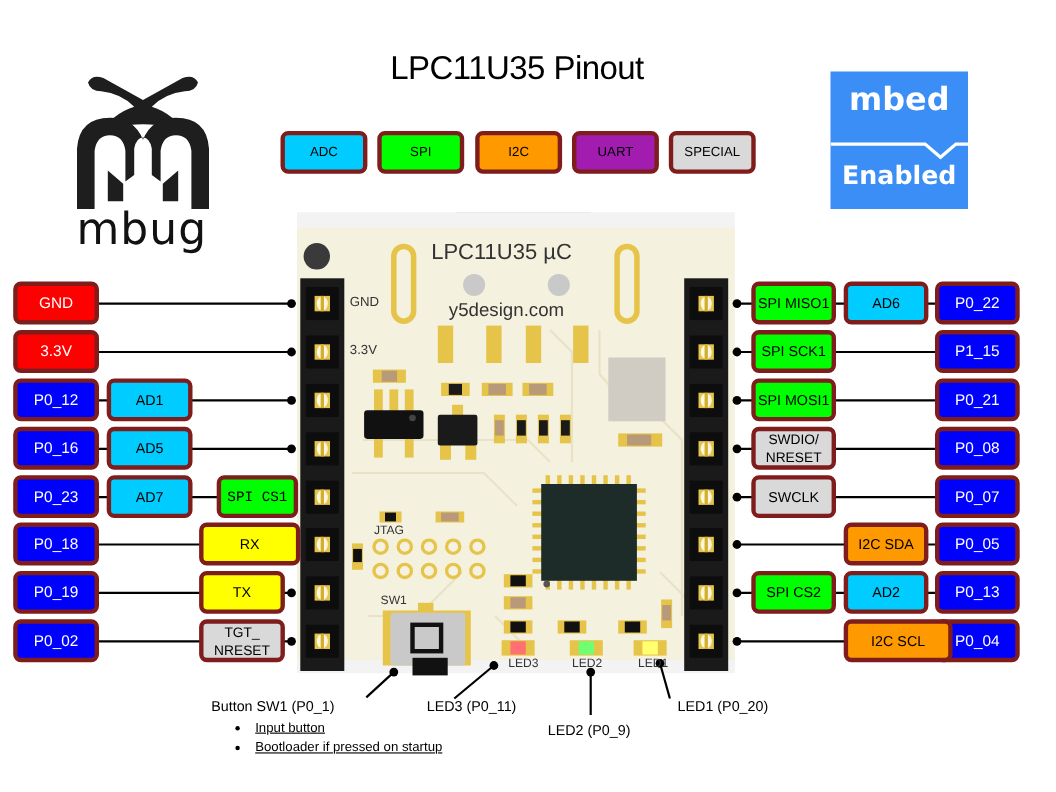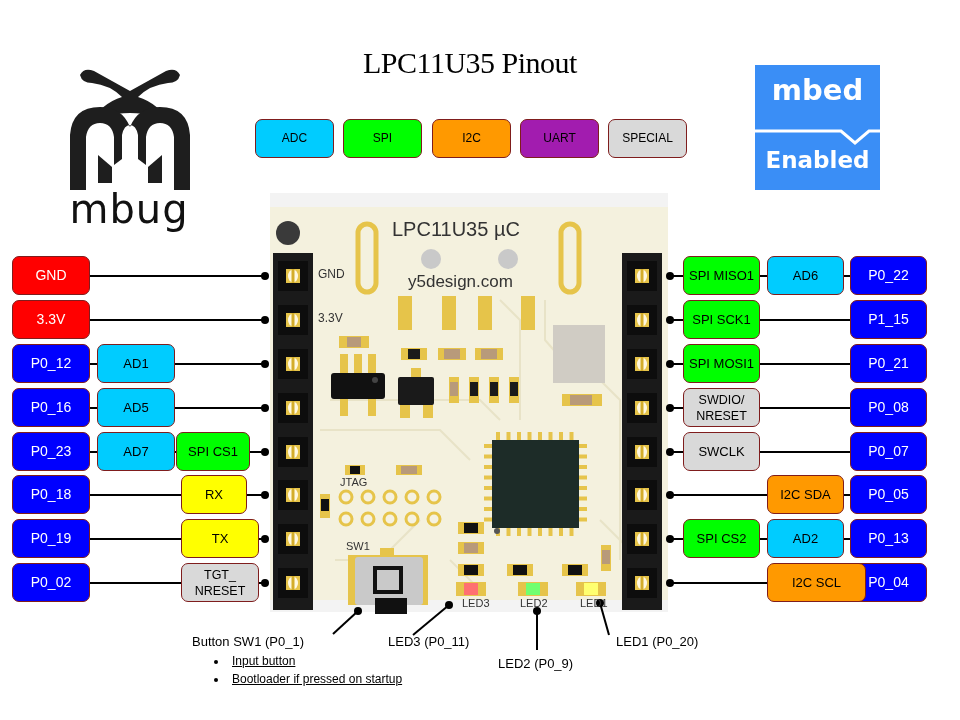--- a/index.html
+++ b/index.html
@@ -1,20 +1,20 @@
 <!DOCTYPE html>
 <html><head>
 <meta charset="utf-8">
 <style>
   html, body { margin:0; padding:0; background:#ffffff; }
   body { width:960px; height:720px; position:relative; overflow:hidden; font-family:"DejaVu Sans", sans-serif; }
   #stage { position:absolute; left:0; top:0; width:960px; height:720px; }
-  .title { position:absolute; left:0; width:940px; top:46px; text-align:center; font-family:Liberation Serif, serif; font-size:30px; color:#000; letter-spacing:-0.5px; }
+  .title { position:absolute; left:0; width:940px; top:46px; text-align:center; font-family:Liberation Sans, sans-serif; font-size:30px; color:#000; letter-spacing:-0.5px; }
   .legend-box, .pin-box {
-    position:absolute; box-sizing:border-box; border:1px solid #7f1d1d; border-radius:7px;
+    position:absolute; box-sizing:border-box; border:4px solid #7f1d1d; border-radius:7px;
     display:flex; align-items:center; justify-content:center; text-align:center;
     font-family:"Liberation Sans", sans-serif; font-size:13px; line-height:15px; color:#000;
   }
   .legend-box { top:119px; width:79px; height:39px; font-size:12px; }
   .pin-box { height:39px; }
   .pin-box.port { color:#fff; font-size:14px; }
   .pin-box.two-line { font-size:12.5px; line-height:16px; }
   .mbug-text { position:absolute; left:64px; top:186px; width:130px; text-align:center; font-family:"DejaVu Sans", sans-serif; font-size:40px; color:#111; letter-spacing:1px; }
   .mbed-logo { position:absolute; left:755px; top:65px; width:125px; height:125px; background:#3a8ef6; }
   .mbed-top { position:absolute; left:0; top:8px; width:125px; text-align:center; color:#fff; font-family:"DejaVu Sans", sans-serif; font-size:29px; font-weight:bold; }
@@ -352,23 +352,23 @@
 
   <div id="pin-boxes">
       <div class="pin-box port" style="left: 12px; top: 256px; width: 78px; background: rgb(255, 0, 0);">GND</div>
       <div class="pin-box port" style="left: 12px; top: 300px; width: 78px; background: rgb(255, 0, 0);">3.3V</div>
       <div class="pin-box port" style="left: 12px; top: 344px; width: 78px; background: rgb(0, 0, 255);">P0_12</div>
       <div class="pin-box " style="left: 97px; top: 344px; width: 78px; background: rgb(0, 204, 255);">AD1</div>
       <div class="pin-box port" style="left: 12px; top: 388px; width: 78px; background: rgb(0, 0, 255);">P0_16</div>
       <div class="pin-box " style="left: 97px; top: 388px; width: 78px; background: rgb(0, 204, 255); text-align: right;">AD5</div>
       <div class="pin-box port" style="left: 12px; top: 432px; width: 78px; background: rgb(0, 0, 255);">P0_23</div>
       <div class="pin-box " style="left: 97px; top: 432px; width: 78px; background: rgb(0, 204, 255);">AD7</div>
-      <div class="pin-box " style="left: 176px; top: 432px; width: 74px; background: rgb(0, 255, 0);">SPI CS1</div>
+      <div class="pin-box " style="left: 197px; top: 432px; width: 74px; background: rgb(0, 255, 0); font-family: Liberation Mono, monospace;">SPI CS1</div>
       <div class="pin-box port" style="left: 12px; top: 475px; width: 78px; background: rgb(0, 0, 255);">P0_18</div>
-      <div class="pin-box " style="left: 181px; top: 475px; width: 66px; background: rgb(255, 255, 0);">RX</div>
+      <div class="pin-box " style="left: 181px; top: 475px; width: 92px; background: rgb(255, 255, 0);">RX</div>
       <div class="pin-box port" style="left: 12px; top: 519px; width: 78px; background: rgb(0, 0, 255);">P0_19</div>
       <div class="pin-box " style="left: 181px; top: 519px; width: 78px; background: rgb(255, 255, 0);">TX</div>
       <div class="pin-box port" style="left: 12px; top: 563px; width: 78px; background: rgb(0, 0, 255);">P0_02</div>
       <div class="pin-box two-line" style="left: 181px; top: 563px; width: 78px; background: rgb(217, 217, 217); white-space: pre-line;">TGT_
 NRESET</div>
       <div class="pin-box port" style="left: 850px; top: 256px; width: 77px; background: rgb(0, 0, 255);">P0_22</div>
       <div class="pin-box " style="left: 683px; top: 256px; width: 77px; background: rgb(0, 255, 0);">SPI MISO1</div>
       <div class="pin-box " style="left: 767px; top: 256px; width: 77px; background: rgb(0, 204, 255);">AD6</div>
       <div class="pin-box port" style="left: 850px; top: 300px; width: 77px; background: rgb(0, 0, 255);">P1_15</div>
       <div class="pin-box " style="left: 683px; top: 300px; width: 77px; background: rgb(0, 255, 0);">SPI SCK1</div>

